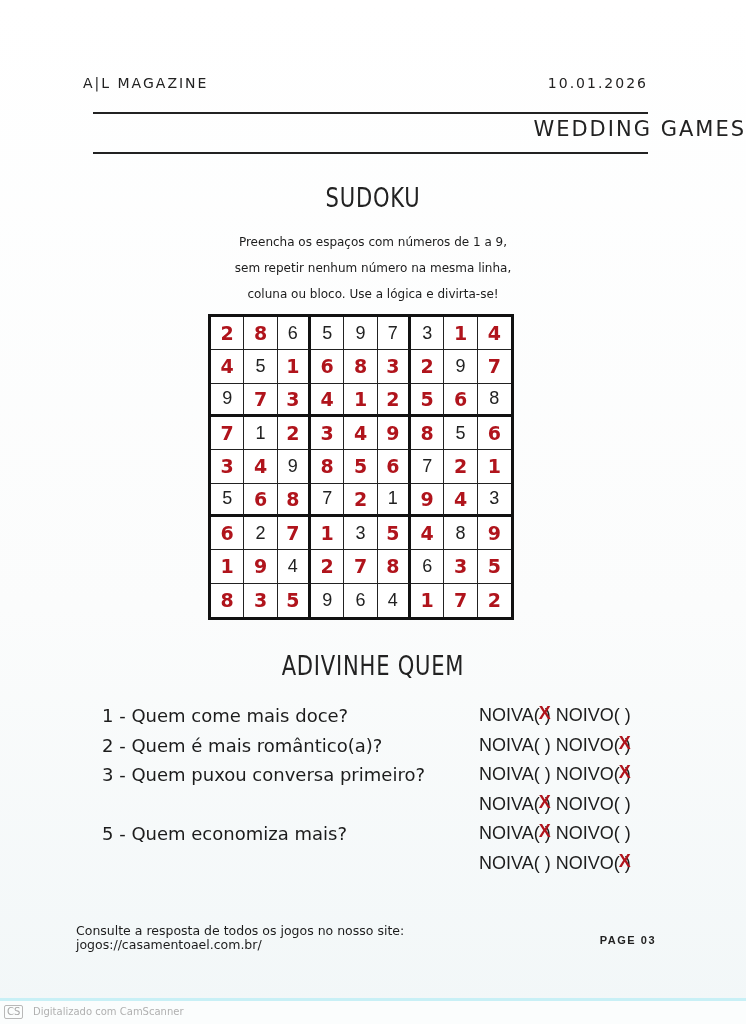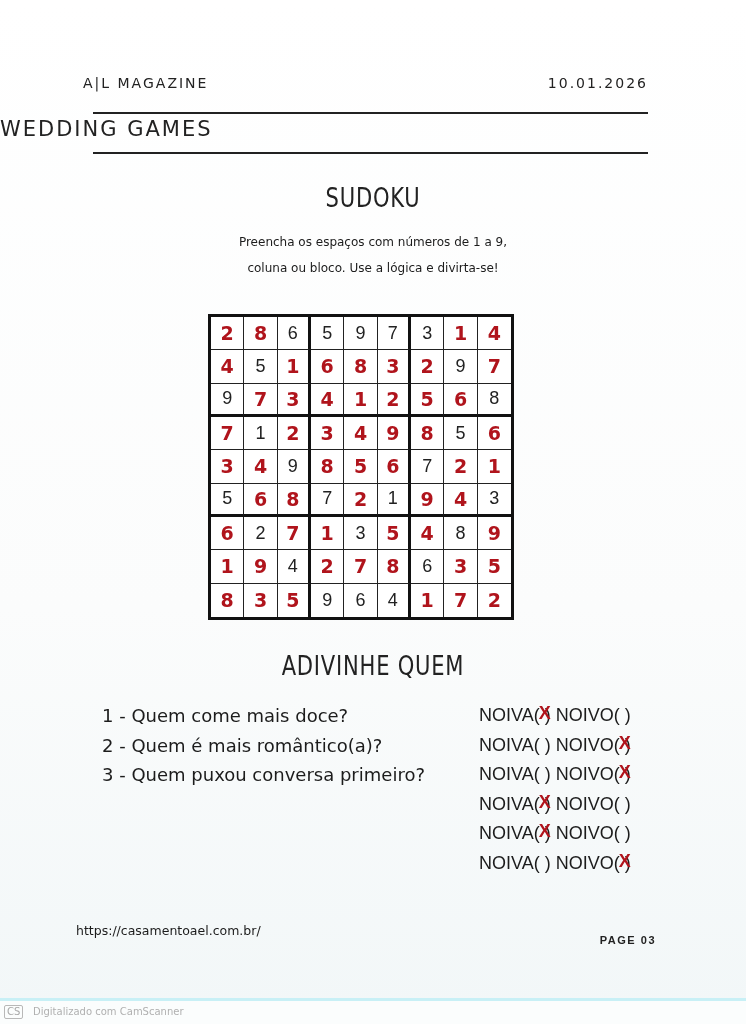--- a/index.html
+++ b/index.html
@@ -16,21 +16,21 @@
   .hdr-left, .hdr-right {
     position: absolute; top: 75px; font-size: 14px; letter-spacing: 2px;
     font-family: "DejaVu Sans", sans-serif; color: #222;
   }
   .hdr-left { left: 83px; }
   .hdr-right { right: 98px; }
   .rule { position: absolute; left: 93px; width: 555px; height: 2px; background: #222; }
   .rule.r1 { top: 112px; }
   .rule.r2 { top: 152px; }
   .section-title {
-    position: absolute; left: 0; width: 746px; text-align: left;
+    position: absolute; left: 0; width: 746px; text-align: right;
     top: 117px; font-size: 21px; letter-spacing: 2px;
     font-family: "DejaVu Sans", sans-serif; color: #222;
   }
   .game-title {
     position: absolute; left: 0; width: 746px; text-align: center;
     font-family: "DejaVu Sans", sans-serif; font-size: 27px; color: #222;
     transform: scaleX(0.78); letter-spacing: 1px;
   }
   .game-title.sudoku { top: 182px; }
   .game-title.adivinhe { top: 650px; }
@@ -96,20 +96,21 @@
 <div class="page">
   <div class="hdr-left">A|L MAGAZINE</div>
   <div class="hdr-right">10.01.2026</div>
   <div class="rule r1"></div>
   <div class="section-title">WEDDING GAMES</div>
   <div class="rule r2"></div>
 
   <div class="game-title sudoku">SUDOKU</div>
   <div class="instructions">
     <div>Preencha os espaços com números de 1 a 9,</div>
+    <div>sem repetir nenhum número na mesma linha,</div>
     <div>coluna ou bloco. Use a lógica e divirta-se!</div>
   </div>
 
   <div class="grid" id="sudoku-grid">
       <div class="cell filled c1 r1">2</div>
       <div class="cell filled c2 r1">8</div>
       <div class="cell given c3 r1">6</div>
       <div class="cell given c4 r1">5</div>
       <div class="cell given c5 r1">9</div>
       <div class="cell given c6 r1">7</div>
@@ -202,29 +203,31 @@
         <span class="q-answer"><span>NOIVA</span><span class="paren"> (  )</span> <span>NOIVO</span><span class="paren"> (  )<span class="mark" style="left: 5px;">X</span></span></span>
       </div>
       <div class="q-row">
         <span class="q-text">3 - Quem puxou conversa primeiro?</span>
         <span class="q-answer"><span>NOIVA</span><span class="paren"> (  )</span> <span>NOIVO</span><span class="paren"> (  )<span class="mark" style="left: 5px;">X</span></span></span>
       </div>
       <div class="q-row">
         <span class="q-answer"><span>NOIVA</span><span class="paren"> (  )<span class="mark" style="left: 5px;">X</span></span> <span>NOIVO</span><span class="paren"> (  )</span></span>
       </div>
       <div class="q-row">
+        <span class="q-text">5 - Quem economiza mais?</span>
         <span class="q-answer"><span>NOIVA</span><span class="paren"> (  )<span class="mark" style="left: 5px;">X</span></span> <span>NOIVO</span><span class="paren"> (  )</span></span>
       </div>
       <div class="q-row">
         <span class="q-answer"><span>NOIVA</span><span class="paren"> (  )</span> <span>NOIVO</span><span class="paren"> (  )<span class="mark" style="left: 5px;">X</span></span></span>
       </div>
     </div>
 
   <div class="footer-note">
-    <div>https://casamentoael.com.br/</div>
+    <div>Consulte a resposta de todos os jogos no nosso site:</div>
+    <div>jogos://casamentoael.com.br/</div>
   </div>
   <div class="page-num">PAGE 03</div>
 </div>
 
 <div class="scanner-bar">
   <span class="scanner-logo">CS</span>
   <span class="scanner-text">Digitalizado com CamScanner</span>
 </div>
 
 </body></html>

